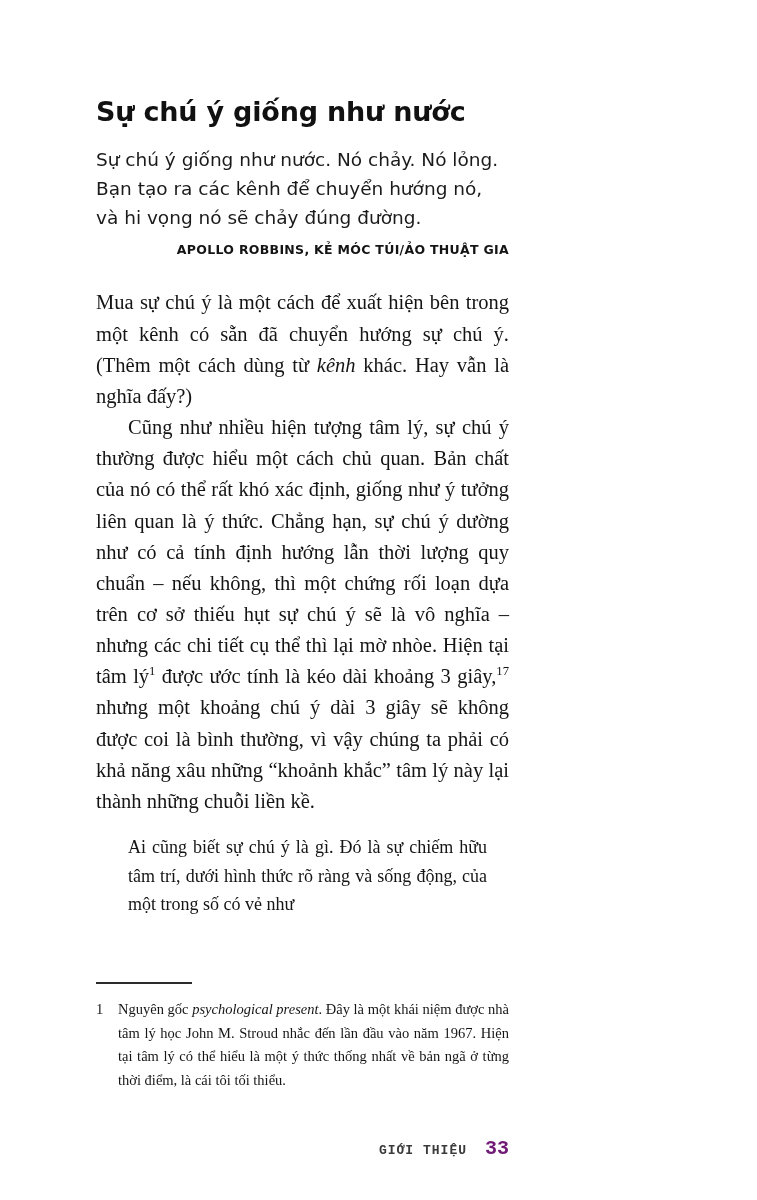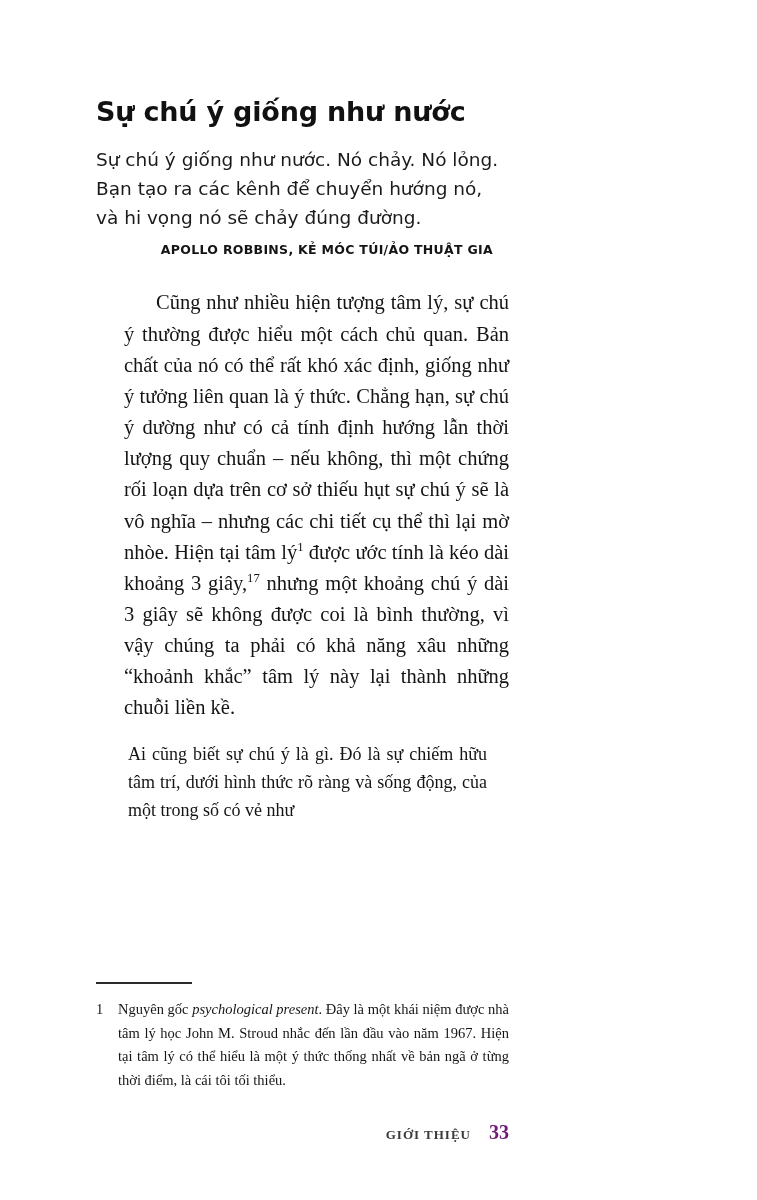--- a/index.html
+++ b/index.html
@@ -38,33 +38,32 @@
     margin: 0 0 10px 0;
     max-width: 540px;
   }
   .epigraph-attrib {
     font-family: "DejaVu Sans", sans-serif;
     font-size: 12.5px;
     font-weight: 700;
     letter-spacing: 0.3px;
     text-align: right;
     color: #141414;
-    margin: 0 16px 30px 0;
+    margin: 0 0 30px 0;
   }
   p.body {
     font-size: 20.5px;
     line-height: 1.52;
     margin: 0;
     text-align: justify;
     text-justify: inter-word;
     hyphens: none;
   }
   p.body.indent {
     text-indent: 32px;
-    margin-left: 28px;
   }
   p.body + p.body {
     margin-top: 0px;
   }
   .quote-block {
     font-size: 18px;
     line-height: 1.58;
     margin: 16px 16px 0 0;
     padding-left: 32px;
     padding-right: 6px;
@@ -100,25 +99,25 @@
     width: 22px;
     flex: 0 0 22px;
   }
   .footnote-text {
     flex: 1 1 auto;
     text-align: justify;
   }
   .folio {
     position: absolute;
     right: 96px;
-    bottom: 56px;
+    bottom: 40px;
     display: flex;
     align-items: baseline;
     gap: 18px;
-    font-family: Liberation Serif, serif;
+    font-family: Liberation Mono, monospace;
   }
   .folio-label {
     font-size: 13px;
     font-weight: 700;
     letter-spacing: 1px;
     color: #3a3a3a;
   }
   .folio-number {
     font-size: 20px;
     font-weight: 700;
@@ -129,20 +128,21 @@
 <body>
 
 <div class="page">
 
   <h1 class="chapter-title">Sự chú ý giống như nước</h1>
 
   <div class="epigraph">Sự chú ý giống như nước. Nó chảy. Nó lỏng. Bạn tạo ra các kênh để chuyển hướng nó, và hi vọng nó sẽ chảy đúng đường.</div>
   <div class="epigraph-attrib">APOLLO ROBBINS, KẺ MÓC TÚI/ẢO THUẬT GIA</div>
 
   <div>
+    <p class="body">Mua sự chú ý là một cách để xuất hiện bên trong một kênh có sẵn đã chuyển hướng sự chú ý. (Thêm một cách dùng từ <em>kênh</em> khác. Hay vẫn là nghĩa đấy?)</p>
     <p class="body indent">Cũng như nhiều hiện tượng tâm lý, sự chú ý thường được hiểu một cách chủ quan. Bản chất của nó có thể rất khó xác định, giống như ý tưởng liên quan là ý thức. Chẳng hạn, sự chú ý dường như có cả tính định hướng lẫn thời lượng quy chuẩn – nếu không, thì một chứng rối loạn dựa trên cơ sở thiếu hụt sự chú ý sẽ là vô nghĩa – nhưng các chi tiết cụ thể thì lại mờ nhòe. Hiện tại tâm lý<sup>1</sup> được ước tính là kéo dài khoảng 3 giây,<sup>17</sup> nhưng một khoảng chú ý dài 3 giây sẽ không được coi là bình thường, vì vậy chúng ta phải có khả năng xâu những “khoảnh khắc” tâm lý này lại thành những chuỗi liền kề.</p>
   </div>
 
   <div class="quote-block">Ai cũng biết sự chú ý là gì. Đó là sự chiếm hữu tâm trí, dưới hình thức rõ ràng và sống động, của một trong số có vẻ như</div>
 
   <div class="footnote-area">
     <div class="footnote-rule"></div>
     <div class="footnote">
       <div class="footnote-num">1</div>
       <div class="footnote-text">Nguyên gốc <em>psychological present</em>. Đây là một khái niệm được nhà tâm lý học John M. Stroud nhắc đến lần đầu vào năm 1967. Hiện tại tâm lý có thể hiểu là một ý thức thống nhất về bản ngã ở từng thời điểm, là cái tôi tối thiểu.</div>

